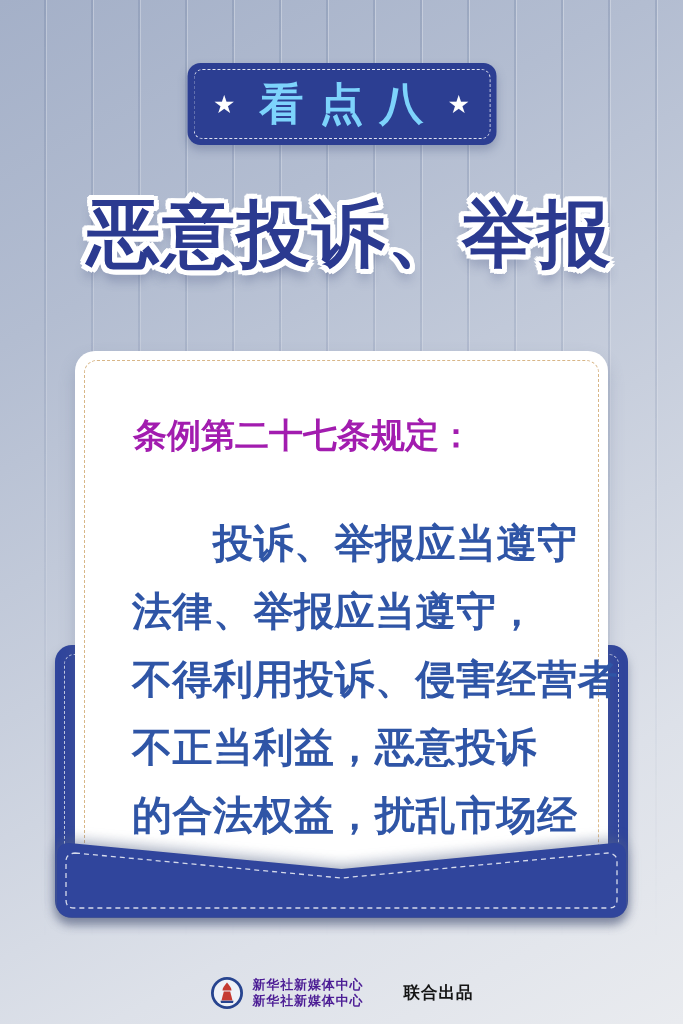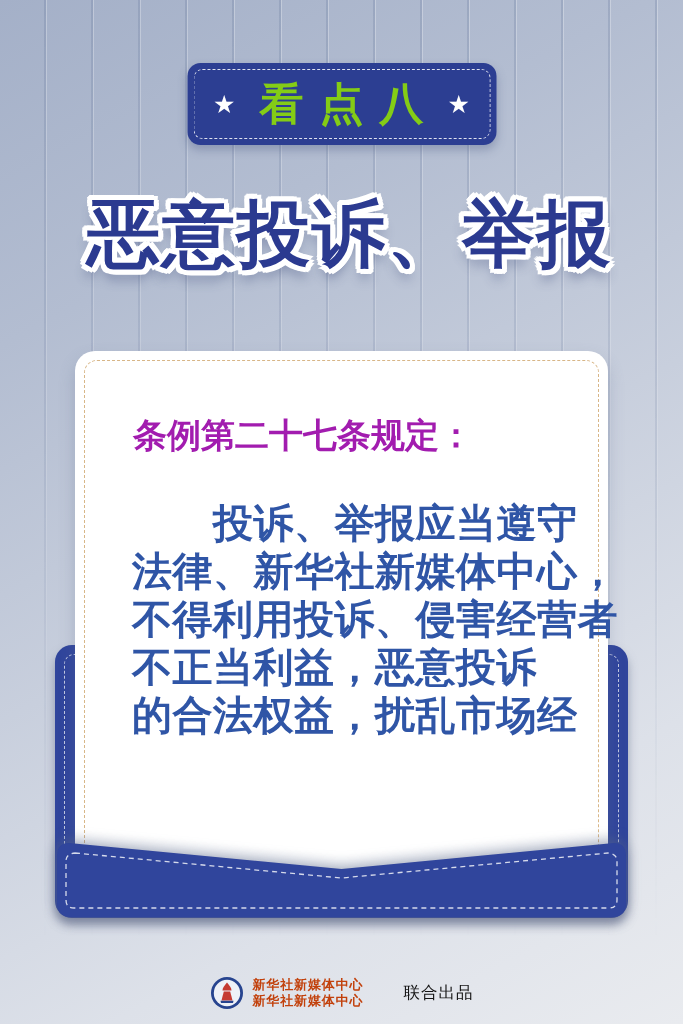--- a/index.html
+++ b/index.html
@@ -31,21 +31,21 @@
     width:309px;height:82px;background:#2c3e92;border-radius:13px;
     display:flex;align-items:center;justify-content:center;gap:24px;
     box-shadow:0 5px 10px rgba(72,86,130,.35);
   }
   .badge::before{
     content:"";position:absolute;inset:6px;border:1px dashed rgba(255,255,255,.85);
     border-radius:9px;pointer-events:none;
   }
   .badge .star{color:#ffffff;font-size:25px;line-height:1;}
   .badge-label{
-    color:#84cc16;font-size:44px;font-weight:700;line-height:1;
+    color:#7dd3fc;font-size:44px;font-weight:700;line-height:1;
     letter-spacing:16px;margin-right:-16px;
   }
 
   
   .title{
     position:absolute;z-index:5;top:182px;left:0;width:100%;margin:8px;
     text-align:center;font-size:73px;font-weight:900;line-height:1.2;
     color:#2b3a90;letter-spacing:2px;
     text-shadow:
       -4px -4px 0 #fff, 4px -4px 0 #fff, -4px 4px 0 #fff, 4px 4px 0 #fff,
@@ -75,41 +75,41 @@
     content:"";position:absolute;left:9px;right:9px;top:9px;bottom:-4px;
     border:1.6px dashed #d8b687;border-radius:13px;pointer-events:none;
   }
   .card-heading{
     position:absolute;left:58px;top:62px;
     font-size:34px;font-weight:700;color:#a21caf;white-space:nowrap;
   }
   .card-body{position:absolute;left:57px;top:148px;width:450px;}
   .body-line{
     font-size:40px;line-height:48px;font-weight:700;color:#2f55a6;
-    white-space:nowrap;letter-spacing:0.5px;
+    white-space:nowrap;letter-spacing:0.5px;margin-top:20px;
   }
 
   
   .pocket{
     position:absolute;z-index:4;left:55px;top:841px;width:573px;height:78px;
     filter:drop-shadow(0 -5px 6px rgba(84,99,134,.35)) drop-shadow(0 5px 6px rgba(90,100,132,.45));
   }
 
   
   .footer{
     position:absolute;z-index:5;left:0;top:976px;width:100%;
     display:flex;align-items:center;justify-content:center;gap:9px;
   }
   .footer-logo{width:34px;height:34px;flex:0 0 auto;}
   .orgs{width:110px;flex:0 0 auto;}
   .org-line{
-    font-size:13px;line-height:16.5px;color:#c2410c;font-weight:700;
+    font-size:13px;line-height:16.5px;color:#4c1d95;font-weight:700;
     text-align:justify;text-align-last:justify;
   }
-  .coop-label{font-size:16.5px;font-weight:400;color:#141414;letter-spacing:1px;padding-left:32px;}
+  .coop-label{font-size:16.5px;font-weight:700;color:#141414;letter-spacing:1px;padding-left:32px;}
 </style>
 </head>
 <body>
 
 <div class="poster">
 
   <div class="bg"></div>
   <div class="bg-stripes"></div>
 
   <div class="badge">
@@ -119,21 +119,21 @@
   </div>
 
   <h1 class="title">恶意投诉、举报</h1>
 
   <div class="envelope-back"></div>
 
   <div class="card">
     <div class="card-heading">条例第二十七条规定：</div>
     <div class="card-body">
       <div class="body-line">　　投诉、举报应当遵守</div>
-      <div class="body-line">法律、新华社新媒体中心，</div>
+      <div class="body-line">法律、举报应当遵守，</div>
       <div class="body-line">不得利用投诉、侵害经营者</div>
       <div class="body-line">不正当利益，恶意投诉</div>
       <div class="body-line">的合法权益，扰乱市场经</div>
     </div>
   </div>
 
   <svg class="pocket" viewBox="0 0 573 78" preserveAspectRatio="none">
     <path d="M14 2 L286.5 28 L559 2 Q571 2 571 15 L571 62 Q571 76 557 76 L16 76 Q2 76 2 62 L2 15 Q2 2 14 2 Z" fill="#30459c"></path>
     <path d="M20 12 L286.5 37 L553 12 Q562 13 562 20 L562 59 Q562 67 554 67 L19 67 Q11 67 11 59 L11 20 Q11 13 20 12" fill="none" stroke="rgba(255,255,255,.8)" stroke-width="1.3" stroke-dasharray="5 4"></path>
   </svg>

